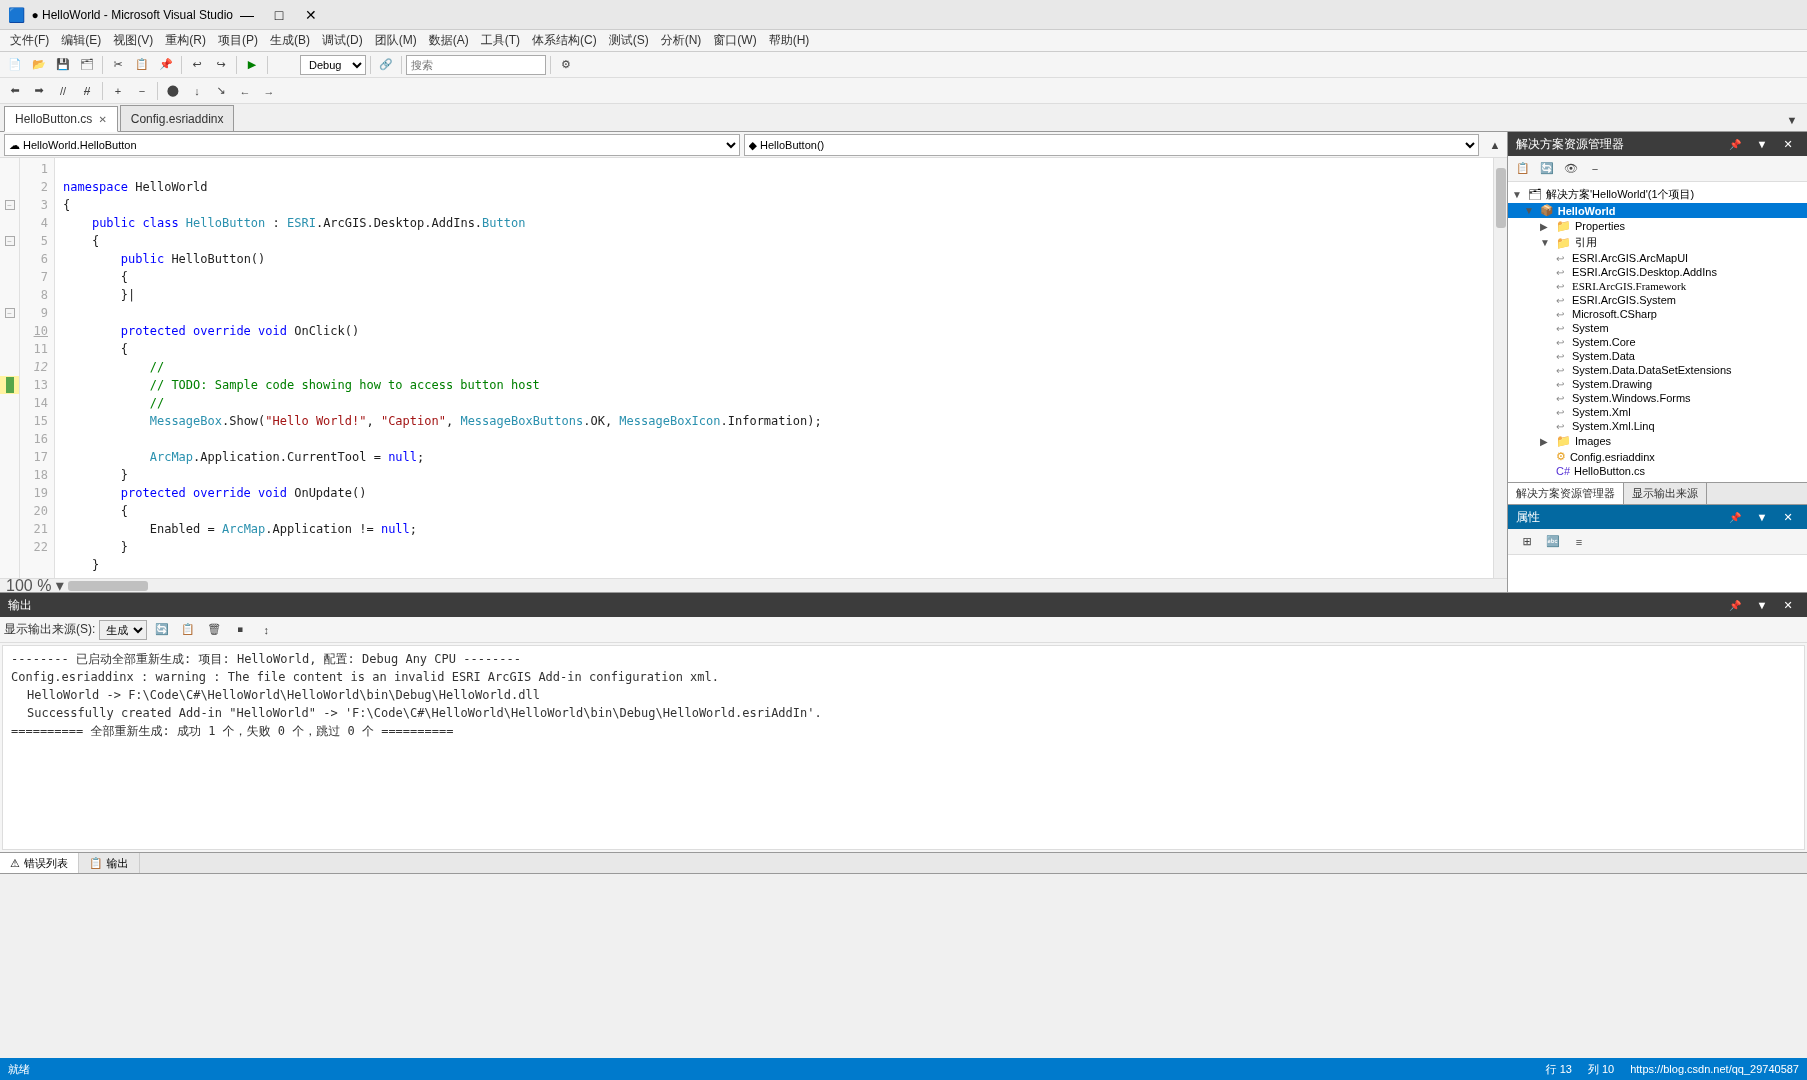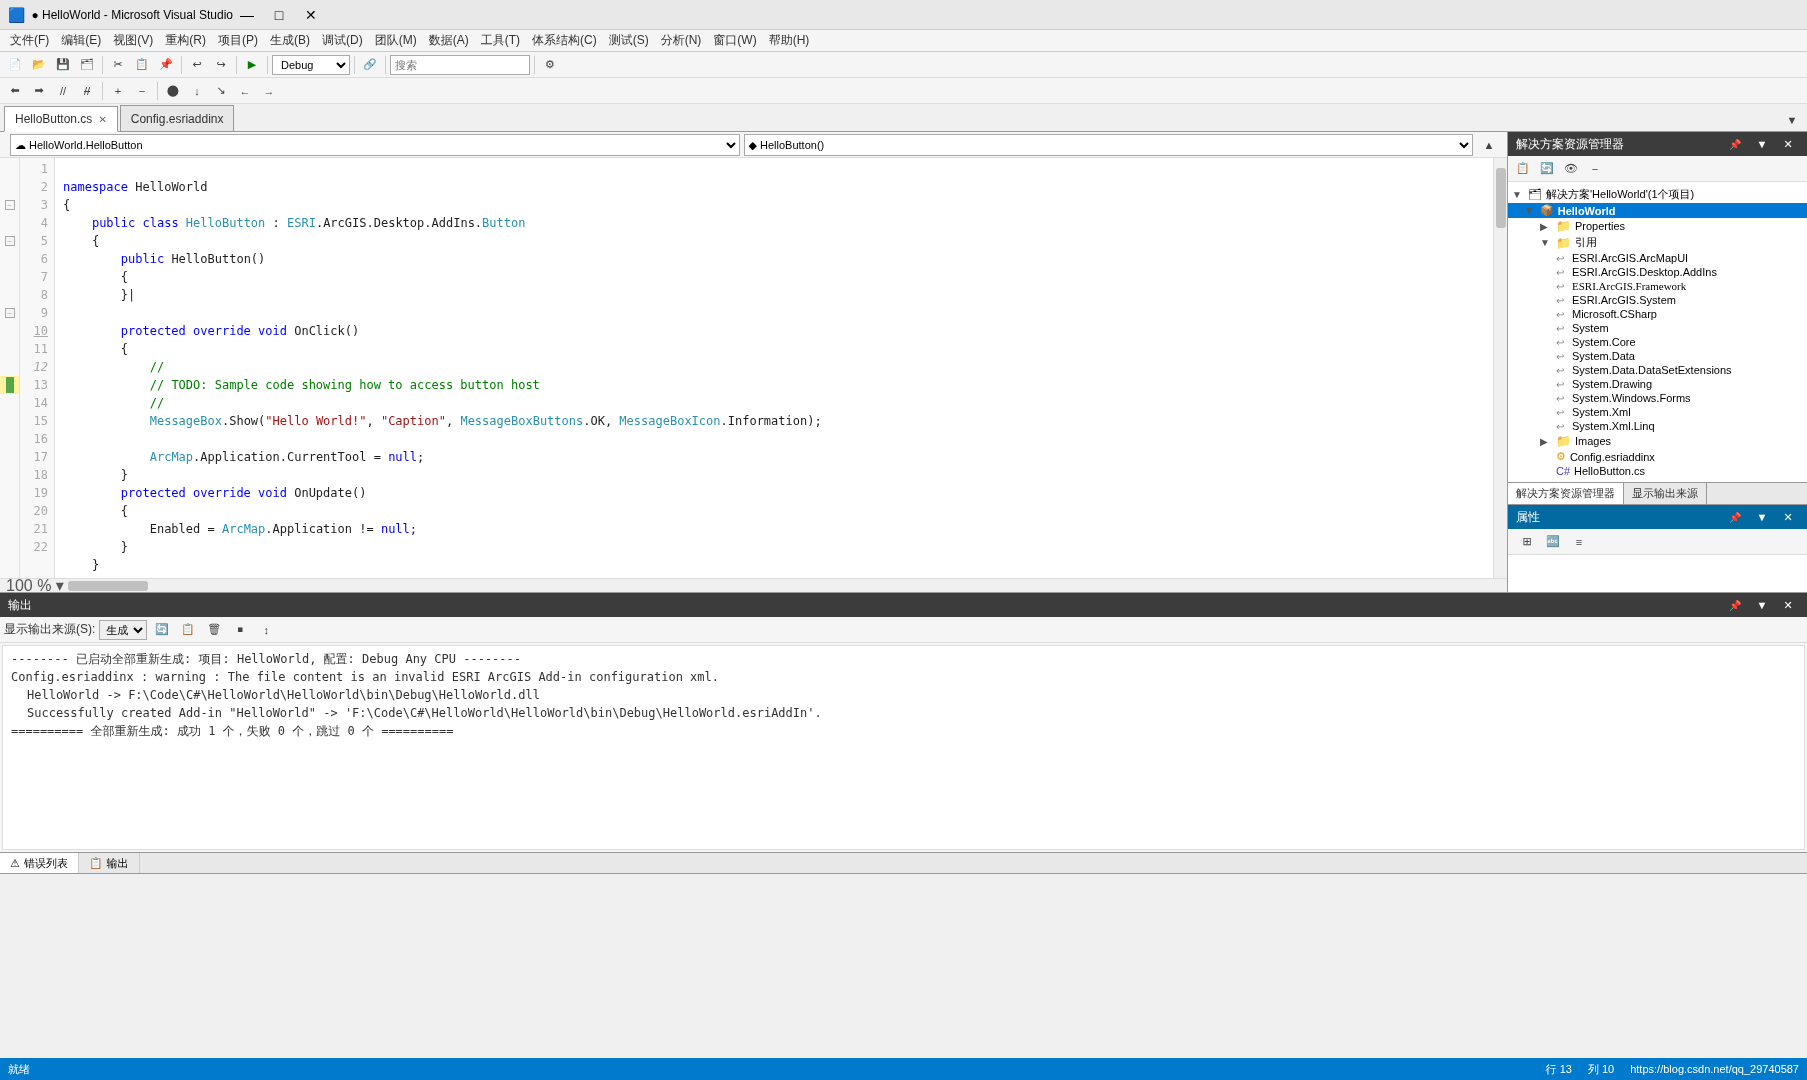--- a/index.html
+++ b/index.html
@@ -26,21 +26,21 @@
     #tab-bar { background: #f0f0f0; height: 28px; display: flex; align-items: flex-end; border-bottom: 1px solid #999; padding-left: 4px; }
     .tab { height: 26px; padding: 0 10px; border: 1px solid #999; border-bottom: none; background: #e8e8e8; cursor: pointer; display: flex; align-items: center; gap: 6px; font-size: 12px; color: #333; margin-right: 2px; }
     .tab.active { background: white; border-bottom: 1px solid white; margin-bottom: -1px; }
     .tab .close-x { font-size: 10px; color: #666; cursor: pointer; }
 
     
     #main-layout { display: flex; height: calc(1080px - 30px - 22px - 26px - 26px - 28px - 22px - 260px); }
 
     
     #editor-container { flex: 1; display: flex; flex-direction: column; background: white; overflow: hidden; }
-    #editor-header { height: 26px; display: flex; align-items: center; border-bottom: 1px solid #ddd; background: #f5f5f5; gap: 4px; padding: 0 10px; }
+    #editor-header { height: 26px; display: flex; align-items: center; border-bottom: 1px solid #ddd; background: #f5f5f5; gap: 4px; padding: 0 4px; }
     #class-dropdown, #method-dropdown { height: 22px; border: 1px solid #aaa; background: white; font-size: 11px; flex: 1; }
     #editor-body { display: flex; flex: 1; overflow: hidden; position: relative; }
     #line-numbers { width: 35px; background: #f8f8f8; border-right: 1px solid #e0e0e0; overflow: hidden; padding-top: 2px; font-family: 'Consolas', monospace; font-size: 12px; color: #aaa; text-align: right; padding-right: 6px; line-height: 18px; }
     #code-area { flex: 1; overflow: auto; padding: 2px 8px; font-family: 'Consolas', monospace; font-size: 12px; line-height: 18px; white-space: pre; color: #1e1e1e; background: white; }
     #gutter { width: 14px; background: #f8f8f8; border-right: 1px solid #e0e0e0; overflow: hidden; }
     #scrollbar-v { width: 14px; background: #f0f0f0; border-left: 1px solid #ddd; position: relative; }
     #scrollbar-thumb { width: 10px; height: 60px; background: #c0c0c0; border-radius: 3px; position: absolute; top: 10px; left: 2px; }
 
     
     #right-panel { width: 300px; display: flex; flex-direction: column; border-left: 1px solid #999; background: #f5f5f5; }
@@ -133,21 +133,21 @@
   <div class="tb-sep"></div>
   <button class="tb-btn">✂</button>
   <button class="tb-btn">📋</button>
   <button class="tb-btn">📌</button>
   <div class="tb-sep"></div>
   <button class="tb-btn">↩</button>
   <button class="tb-btn">↪</button>
   <div class="tb-sep"></div>
   <button class="tb-btn" style="color:green;">▶</button>
   <div class="tb-sep"></div>
-  <select class="tb-dropdown" style="width:78px;">
+  <select class="tb-dropdown" style="width:66px;margin-left:28px;">
     <option>Debug</option>
     <option>Release</option>
   </select>
   <div class="tb-sep"></div>
   <button class="tb-btn">🔗</button>
   <div class="tb-sep"></div>
   <input class="tb-input" type="text" placeholder="搜索" style="width: 140px;">
   <div class="tb-sep"></div>
   <button class="tb-btn">⚙</button>
 </div>

